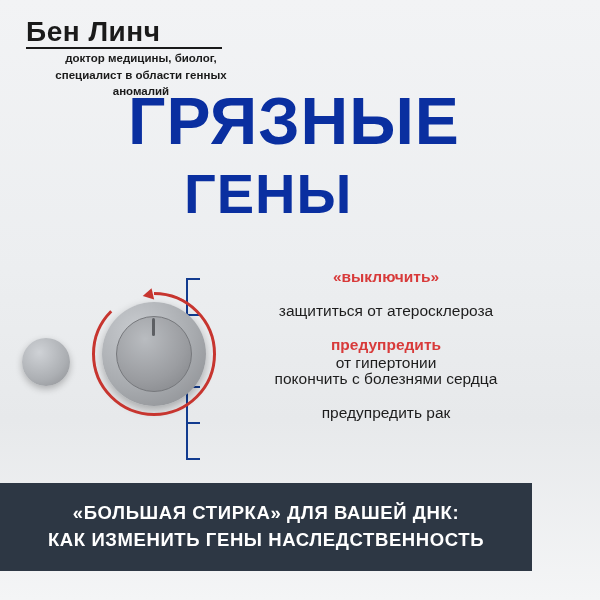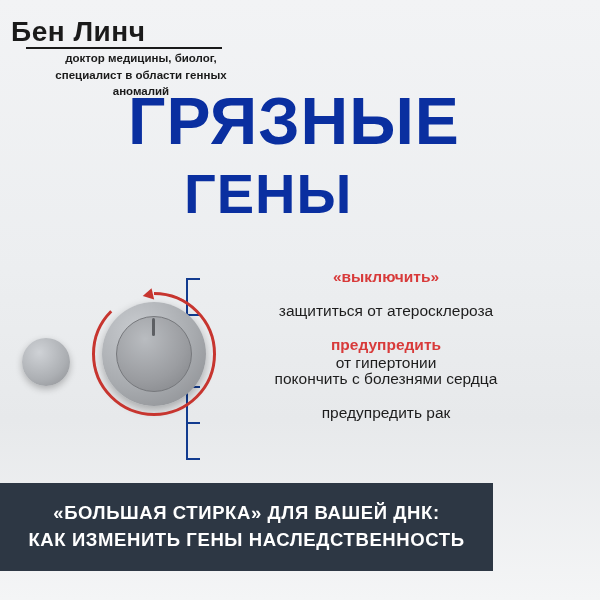--- a/index.html
+++ b/index.html
@@ -13,21 +13,21 @@
     height: 600px;
     overflow: hidden;
     background: linear-gradient(180deg, #f2f3f5 0%, #eceef0 45%, #e7e9eb 70%, #f4f5f6 100%);
     font-family: "Liberation Sans", sans-serif;
     -webkit-font-smoothing: antialiased;
   }
 
   
   .author-name {
     position: absolute;
-    left: 11px;
+    left: 26px;
     top: 16px;
     font-size: 28px;
     font-weight: bold;
     color: #1a1a1a;
     letter-spacing: 0.5px;
     white-space: nowrap;
   }
   .author-rule {
     position: absolute;
     left: 26px;
@@ -172,21 +172,21 @@
     border-radius: 50%;
     background: radial-gradient(circle at 36% 30%, #cfd2d6 0%, #acafb3 60%, #8c8e92 100%);
     box-shadow: 0 3px 7px rgba(0,0,0,0.25);
   }
 
   
   .banner {
     position: absolute;
     left: 0;
     top: 483px;
-    width: 493px;
+    width: 532px;
     height: 88px;
     background: #2d3744;
     display: flex;
     flex-direction: column;
     align-items: center;
     justify-content: center;
   }
   .banner-line {
     color: #ffffff;
     font-size: 18.5px;

